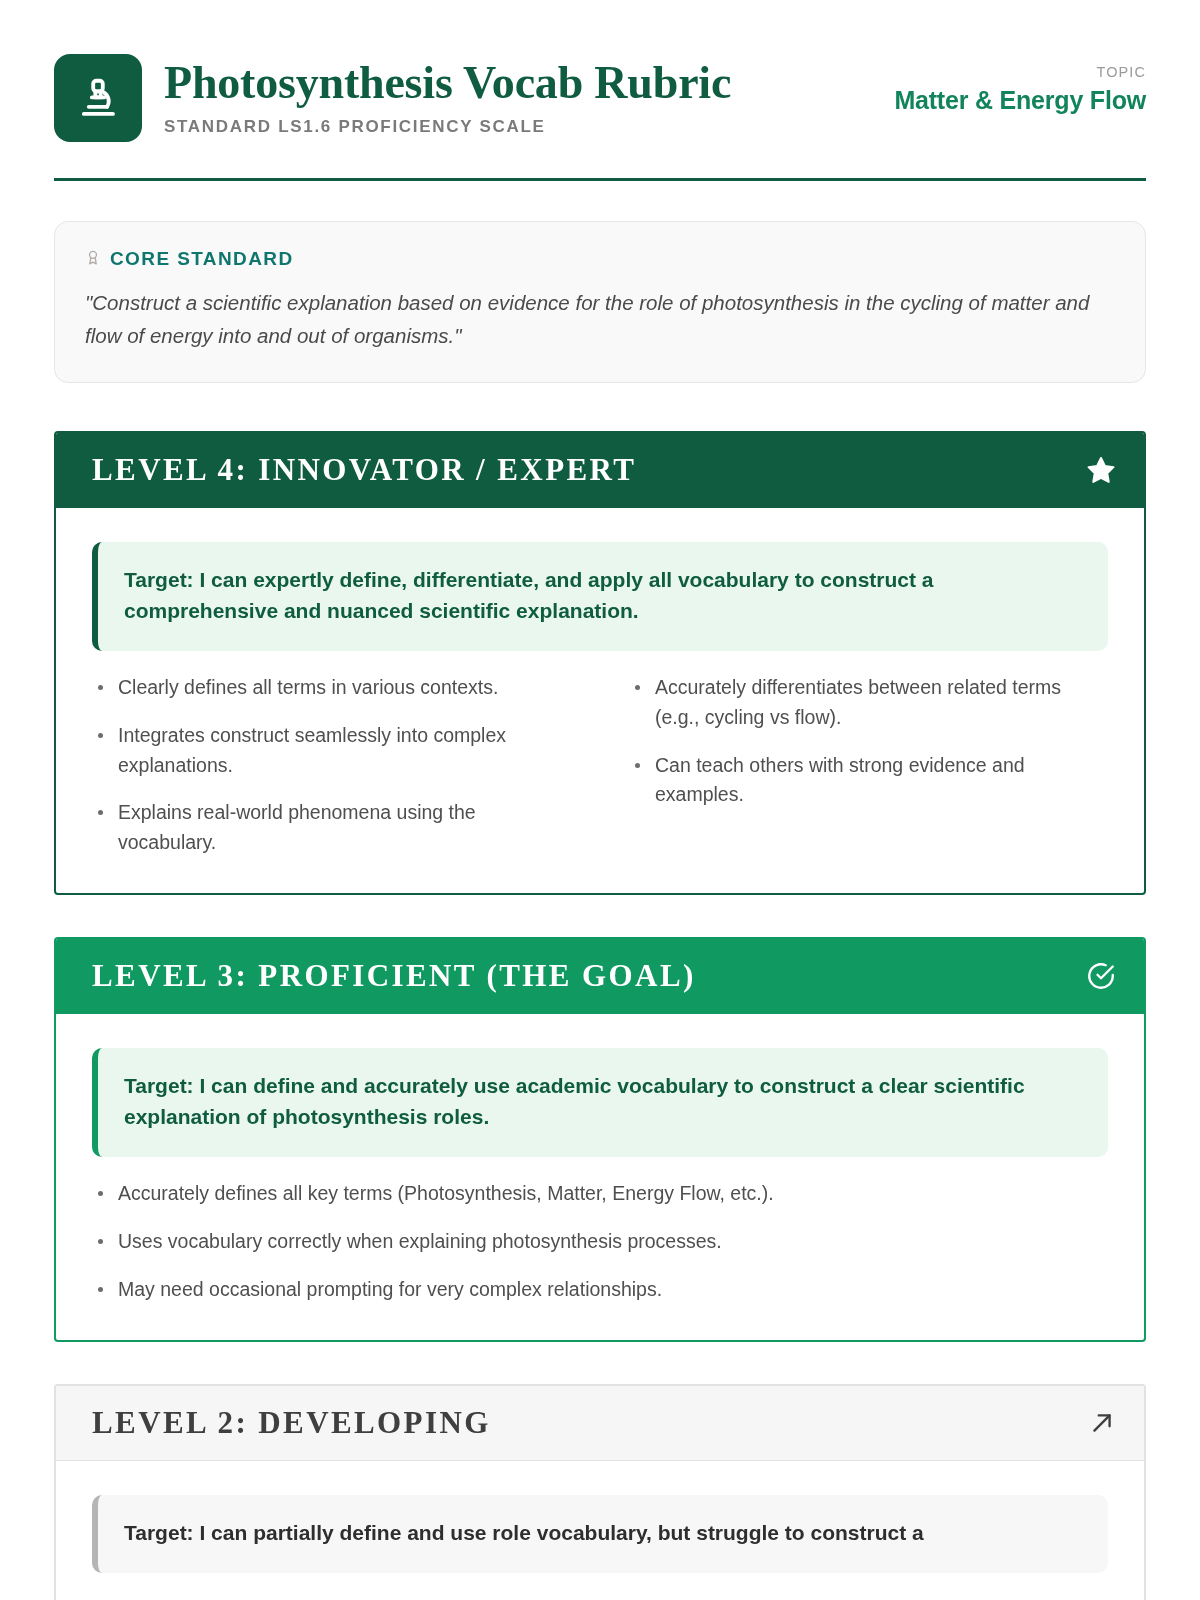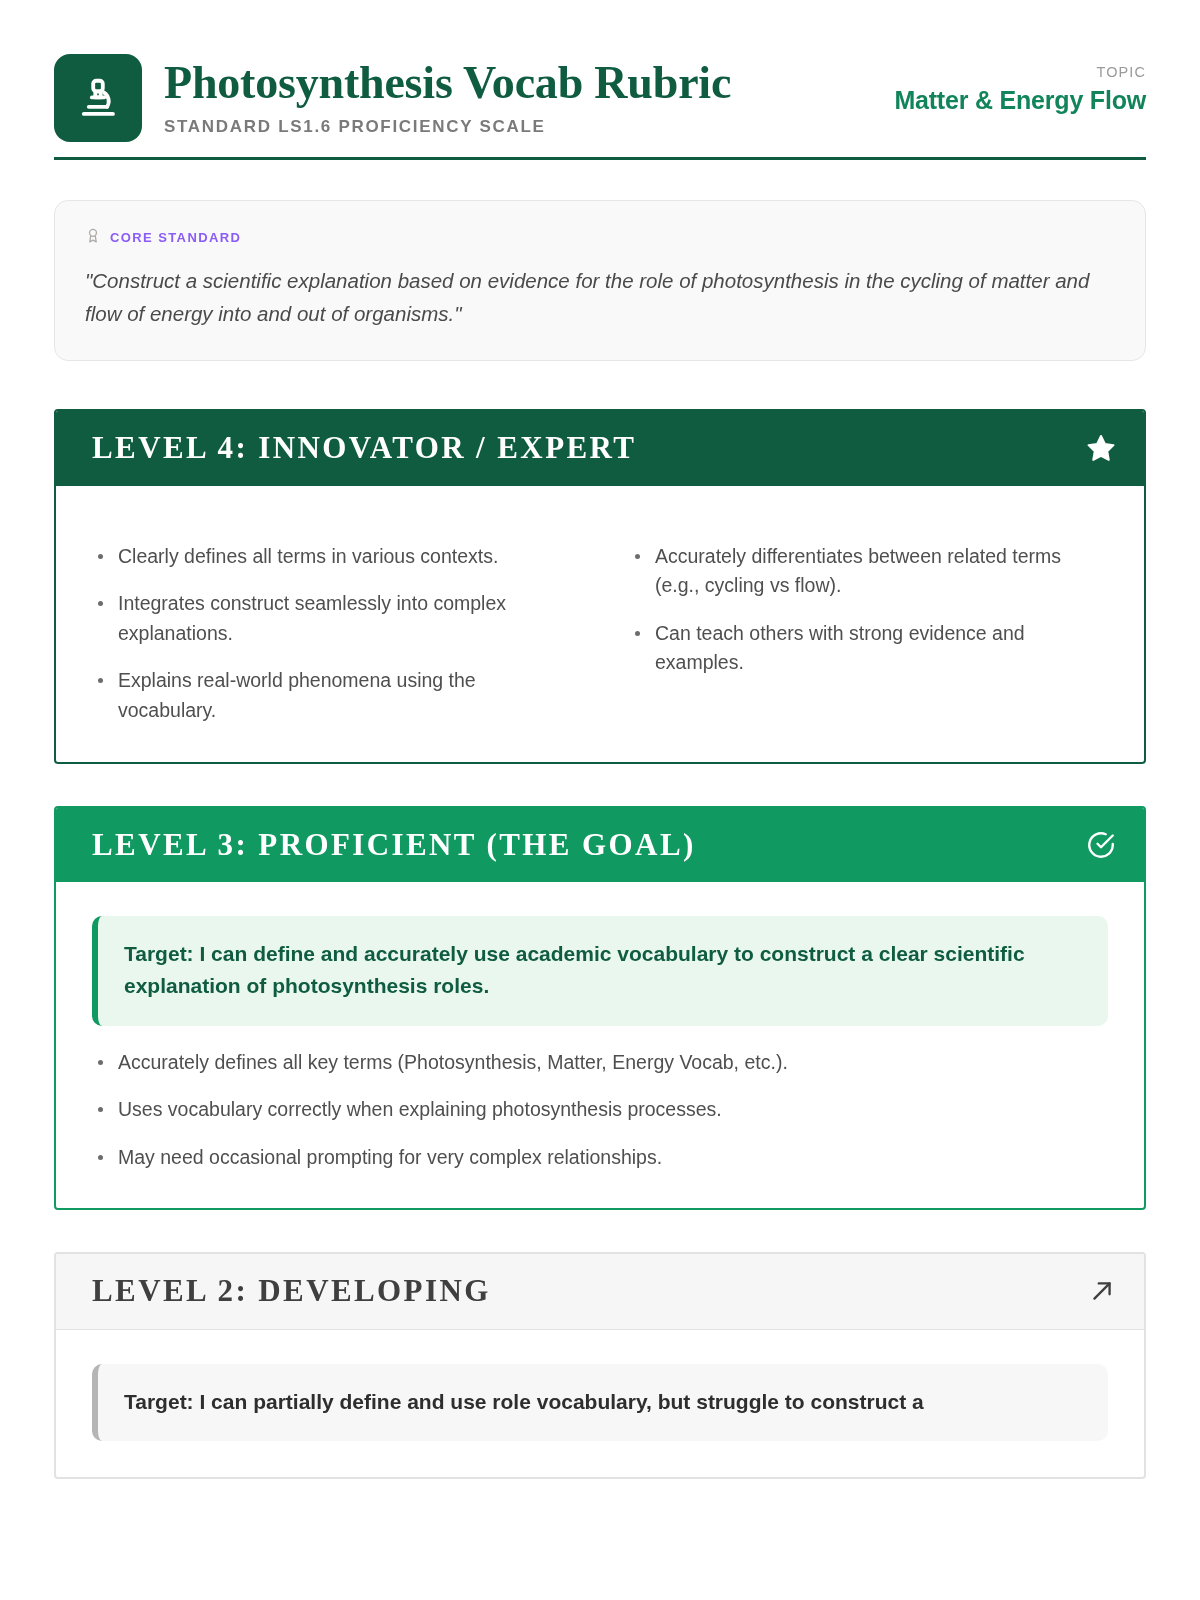--- a/index.html
+++ b/index.html
@@ -20,21 +20,21 @@
     min-height: 1600px;
     padding: 52px 54px 0 54px;
     background: #ffffff;
   }
 
   
   .header {
     display: flex;
     align-items: flex-start;
     justify-content: space-between;
-    padding-bottom: 15px;
+    padding-bottom: 36px;
     border-bottom: 3px solid #0f5c41;
   }
 
   .header-left {
     display: flex;
     align-items: flex-start;
     gap: 22px;
   }
 
   .logo-badge {
@@ -99,24 +99,24 @@
     padding: 26px 30px 30px 30px;
   }
 
   .core-standard-head {
     display: flex;
     align-items: center;
     gap: 9px;
   }
 
   .core-standard-label {
-    font-size: 13px;
+    font-size: 19px;
     font-weight: 700;
     letter-spacing: 1.4px;
-    color: #8b5cf6;
+    color: #0f766e;
     text-transform: uppercase;
   }
 
   .core-standard-text {
     margin-top: 16px;
     font-size: 20.5px;
     font-style: italic;
     line-height: 1.62;
     color: #4a4a4a;
   }
@@ -268,20 +268,23 @@
     <div class="level-card accent-dark">
       <div class="level-head">
         <div class="level-title">LEVEL 4: INNOVATOR / EXPERT</div>
         <div class="level-icon">
           <svg width="30" height="30" viewBox="0 0 24 24" fill="#ffffff" stroke="#ffffff" stroke-width="1.6" stroke-linejoin="round">
             <polygon points="12,2.4 15.1,8.7 22,9.7 17,14.6 18.2,21.5 12,18.2 5.8,21.5 7,14.6 2,9.7 8.9,8.7"></polygon>
           </svg>
         </div>
       </div>
       <div class="level-body">
+        <div class="target-box">
+          <div class="target-text">Target: I can expertly define, differentiate, and apply all vocabulary to construct a comprehensive and nuanced scientific explanation.</div>
+        </div>
         <ul class="bullets two-col">
           <li>Clearly defines all terms in various contexts.</li>
           <li>Integrates construct seamlessly into complex explanations.</li>
           <li>Explains real-world phenomena using the vocabulary.</li>
           <li>Accurately differentiates between related terms (e.g., cycling vs flow).</li>
           <li>Can teach others with strong evidence and examples.</li>
         </ul>
       </div>
     </div>
 
@@ -293,21 +296,21 @@
             <path d="M21.4 11.1V12a9.4 9.4 0 1 1-5.6-8.6"></path>
             <polyline points="21.4,4.4 12,13.8 9.2,11"></polyline>
           </svg>
         </div>
       </div>
       <div class="level-body">
         <div class="target-box">
           <div class="target-text">Target: I can define and accurately use academic vocabulary to construct a clear scientific explanation of photosynthesis roles.</div>
         </div>
         <ul class="bullets">
-          <li>Accurately defines all key terms (Photosynthesis, Matter, Energy Vocab, etc.).</li>
+          <li>Accurately defines all key terms (Photosynthesis, Matter, Energy Flow, etc.).</li>
           <li>Uses vocabulary correctly when explaining photosynthesis processes.</li>
           <li>May need occasional prompting for very complex relationships.</li>
         </ul>
       </div>
     </div>
 
     <div class="level-card muted">
       <div class="level-head">
         <div class="level-title">LEVEL 2: DEVELOPING</div>
         <div class="level-icon">

